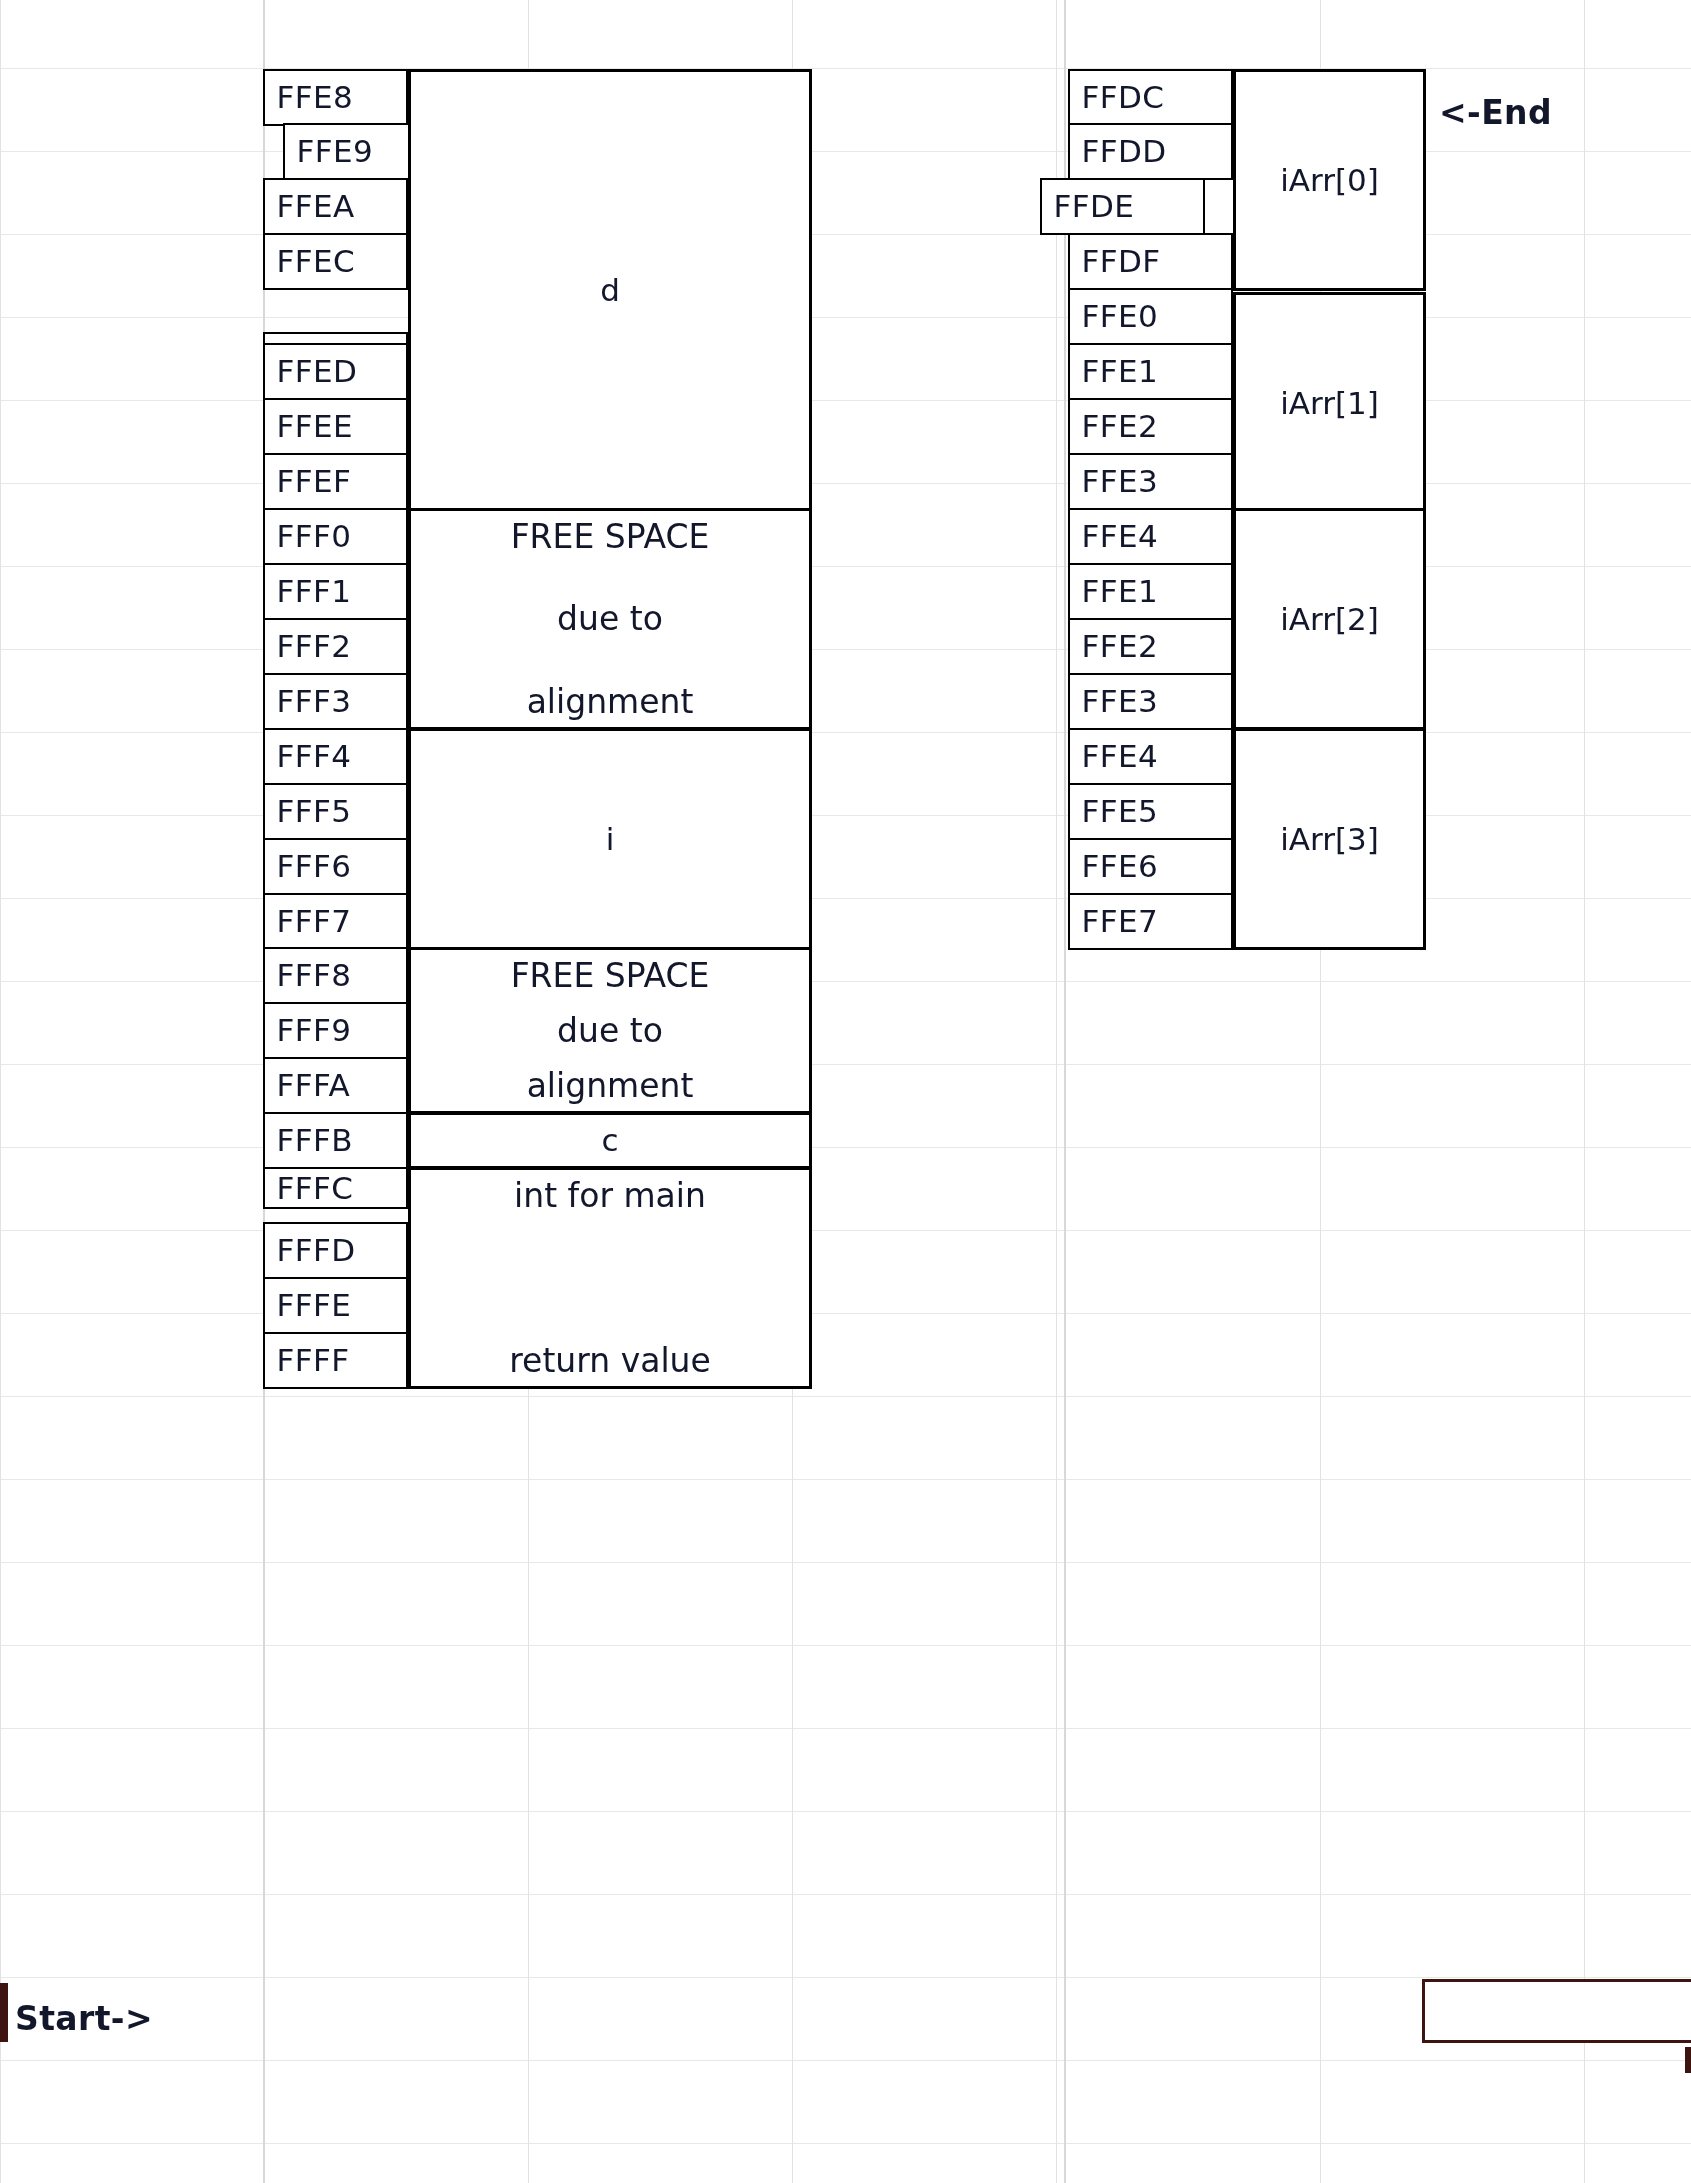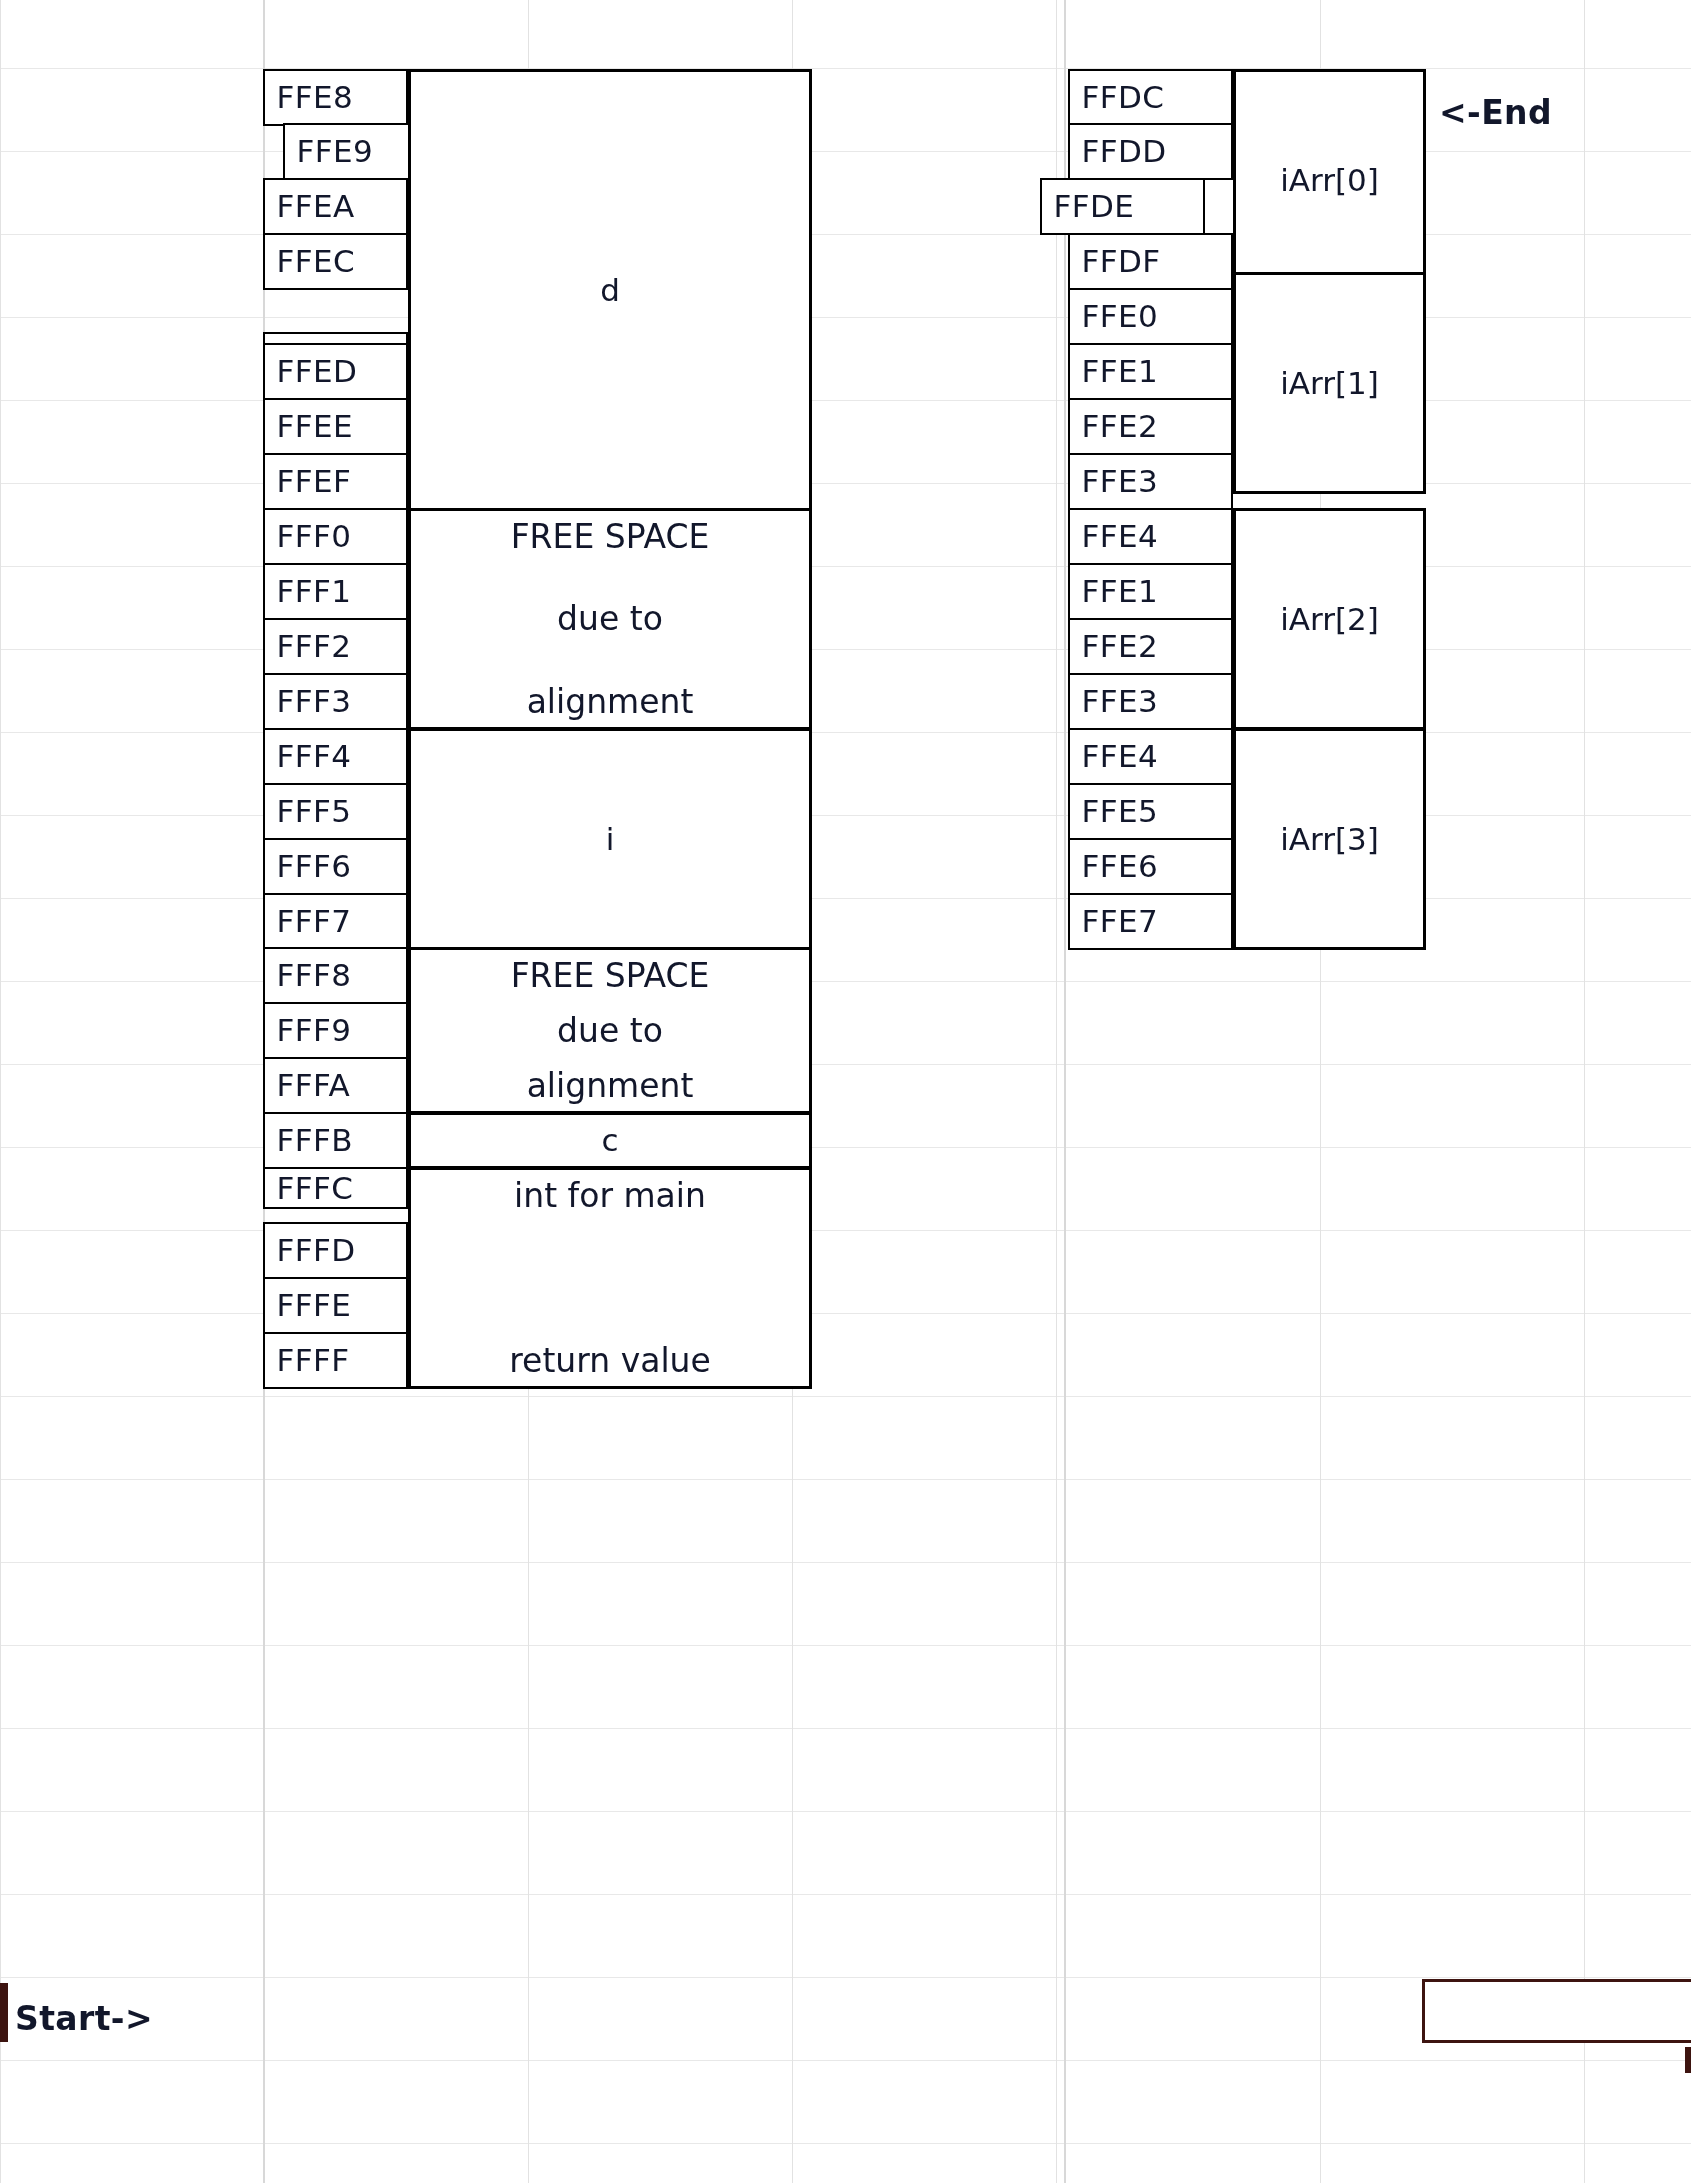--- a/index.html
+++ b/index.html
@@ -152,21 +152,21 @@
     <div class="addr" style="left: 1068px; top: 563px; width: 165px; height: 57px;">FFE1</div>
     <div class="addr" style="left: 1068px; top: 618px; width: 165px; height: 57px;">FFE2</div>
     <div class="addr" style="left: 1068px; top: 673px; width: 165px; height: 57px;">FFE3</div>
     <div class="addr" style="left: 1068px; top: 728px; width: 165px; height: 57px;">FFE4</div>
     <div class="addr" style="left: 1068px; top: 783px; width: 165px; height: 57px;">FFE5</div>
     <div class="addr" style="left: 1068px; top: 838px; width: 165px; height: 57px;">FFE6</div>
     <div class="addr" style="left: 1068px; top: 893px; width: 165px; height: 57px;">FFE7</div>
     <div class="grp" style="left: 1233px; top: 69px; width: 193px; height: 222px;">
       <span>iArr[0]</span>
     </div>
-    <div class="grp" style="left: 1233px; top: 272px; width: 193px; height: 222px;">
+    <div class="grp" style="left: 1233px; top: 292px; width: 193px; height: 222px;">
       <span>iArr[1]</span>
     </div>
     <div class="grp" style="left: 1233px; top: 508px; width: 193px; height: 222px;">
       <span>iArr[2]</span>
     </div>
     <div class="grp" style="left: 1233px; top: 728px; width: 193px; height: 222px;">
       <span>iArr[3]</span>
     </div>
   </div>
 

